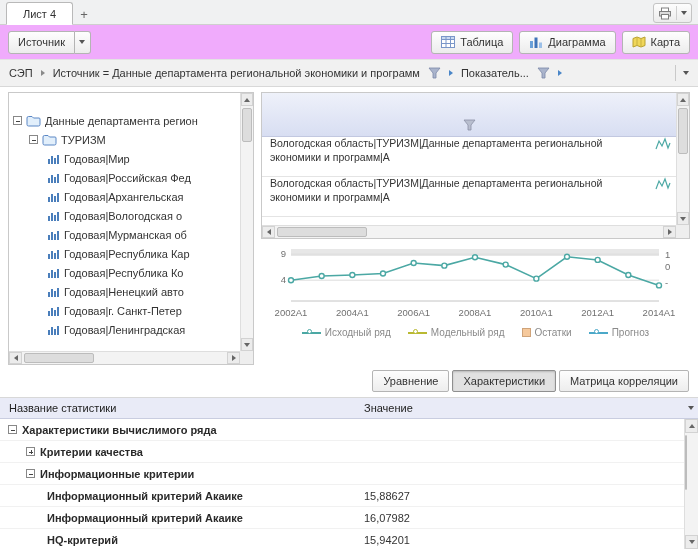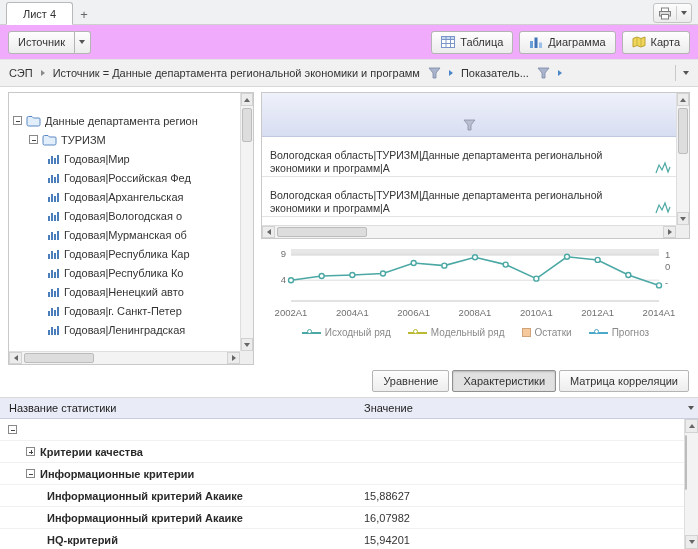--- a/index.html
+++ b/index.html
@@ -63,21 +63,21 @@
   .tri-l { width:0;height:0;border-top:3px solid transparent;border-bottom:3px solid transparent;border-right:4px solid #666; }
   .tri-rr { width:0;height:0;border-top:3px solid transparent;border-bottom:3px solid transparent;border-left:4px solid #666; }
 
   
   .right-panel { flex:1; min-width:0; display:flex; flex-direction:column; }
   .series-panel { height:147px; }
   .series-header { position:absolute; top:0; left:0; right:13px; height:44px;
     background:linear-gradient(#eef1fa,#d8def2); border-bottom:1px solid #c2c8e0;
     display:flex; align-items:flex-end; justify-content:center; padding-bottom:5px; }
   .series-rows { position:absolute; top:44px; left:0; right:13px; bottom:13px; overflow:hidden; }
-  .series-row { height:40px; border-bottom:1px solid #e4e4e4; display:flex; align-items:flex-end; gap:6px; padding:0 5px 0 8px; }
+  .series-row { height:40px; border-bottom:1px solid #e4e4e4; display:flex; align-items:flex-start; gap:6px; padding:0 5px 0 8px; }
   .series-title { flex:1; font-size:10.5px; line-height:1.3; overflow:hidden; }
 
   .chart-block { margin-top:6px; }
   svg.chart { display:block; }
   svg.chart text { font-family:"Liberation Sans","DejaVu Sans",sans-serif; }
   .legend-row { display:flex; justify-content:center; align-items:center; gap:17px; margin-top:2px; color:#8a8a8a; font-size:10px; }
   .lg-item { display:flex; align-items:center; gap:4px; }
   .lg-marker { position:relative; width:19px; height:10px; }
   .lg-line { position:absolute; left:0; right:0; top:4.5px; height:1.5px; background:#999; }
   .lg-dot { position:absolute; left:5.5px; top:1.5px; width:5px; height:5px; border:1.5px solid #999; border-radius:50%; background:#fff; }
@@ -485,20 +485,21 @@
     <span class="col-name">Название статистики</span>
     <span class="col-value">Значение</span>
     <span class="hdr-filter">
         <span class="chev-d"></span>
       </span>
   </div>
   <div class="stats-body">
     <div class="stats-row">
       <span class="cell-name pl0">
           <span class="exp"></span>
+          <span>Характеристики вычислимого ряда</span>
         </span>
       <span class="cell-value"></span>
     </div>
     <div class="stats-row">
       <span class="cell-name pl1">
           <span class="exp plus"></span>
           <span>Критерии качества</span>
         </span>
       <span class="cell-value"></span>
     </div>

